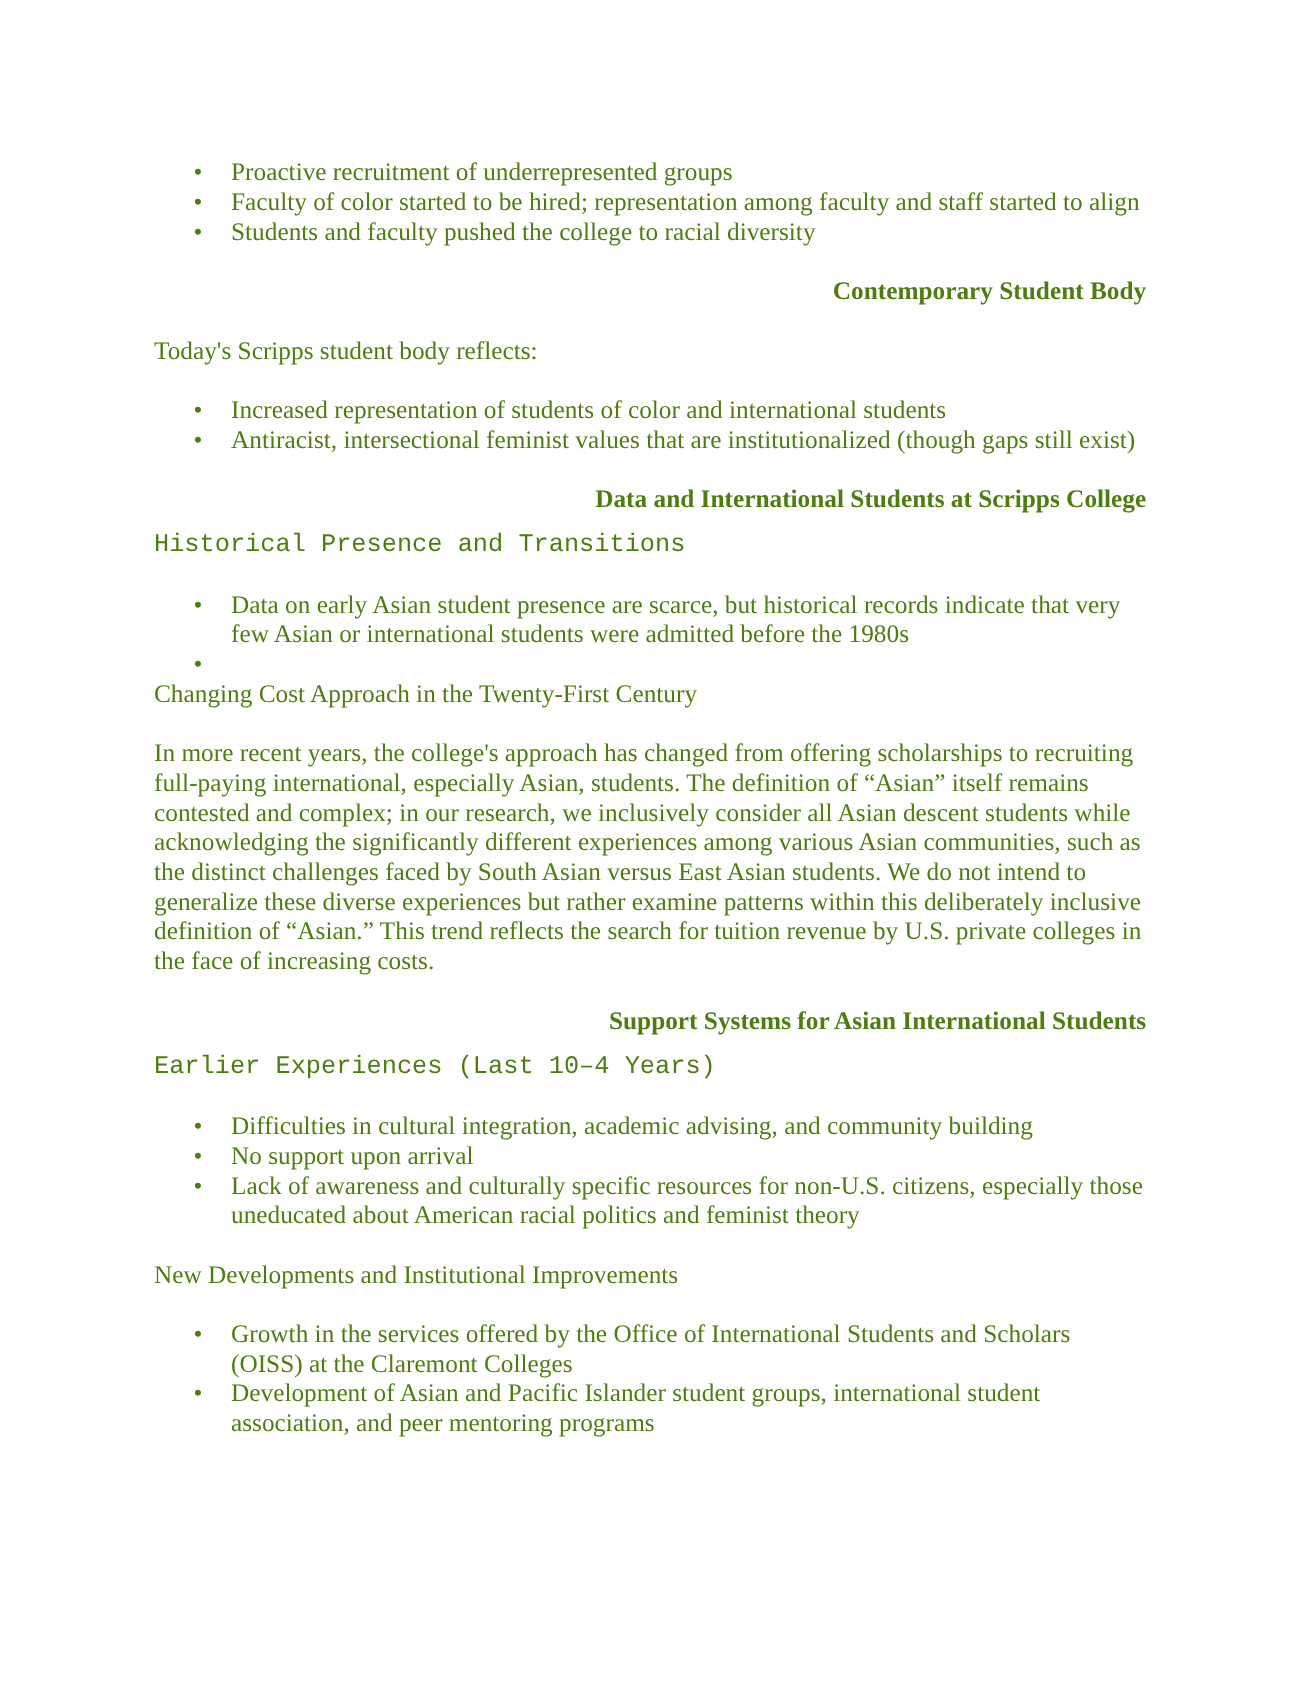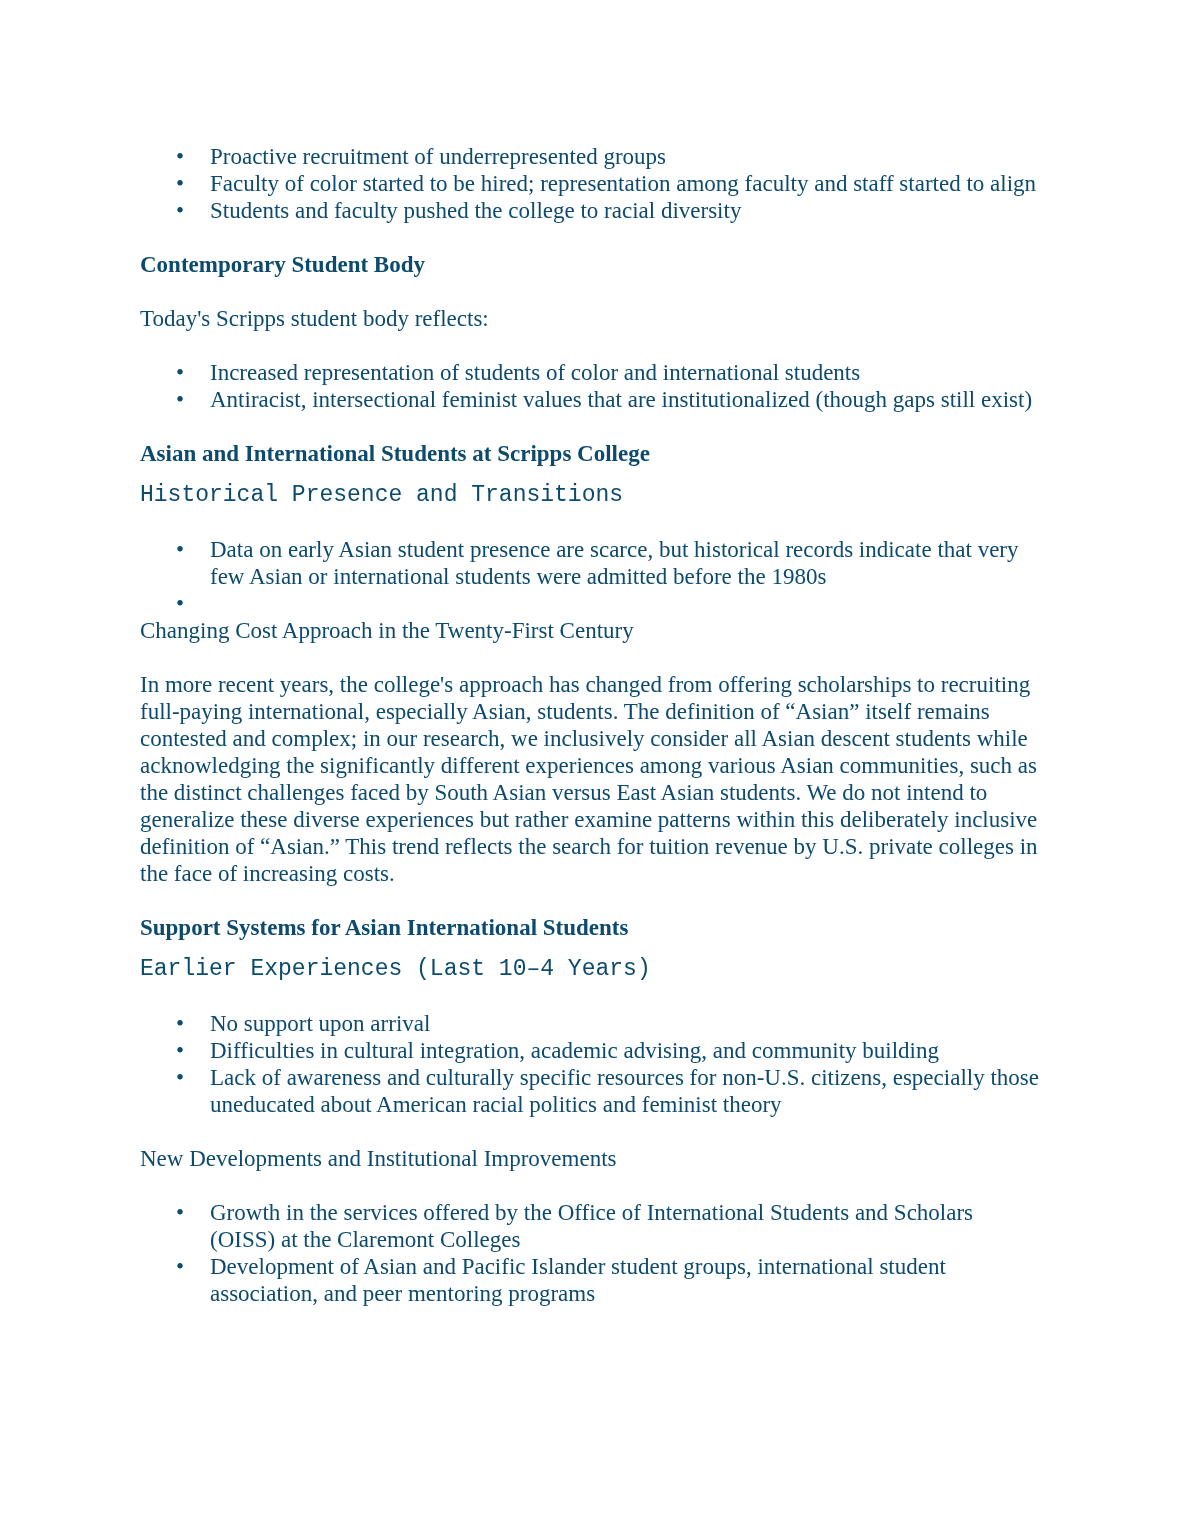--- a/index.html
+++ b/index.html
@@ -6,36 +6,37 @@
     margin: 0;
     padding: 0;
     background: #ffffff;
   }
   .page {
     position: relative;
     width: 1187px;
     min-height: 1536px;
     box-sizing: border-box;
     background: #ffffff;
-    color: #0c4a6e;
+    color: #4d7c0f;
     font-family: "Liberation Serif", "DejaVu Serif", serif;
     font-size: 23px;
     line-height: 27px;
     padding: 143px 145px 120px 140px;
   }
   .page p,
   .page h3,
   .page ul {
     margin: 27px 0 0 0;
     padding: 0;
     font-size: 23px;
     line-height: 27px;
   }
   .page h3 {
     font-weight: bold;
+    text-align: right;
   }
   .page .first {
     margin-top: 0;
   }
   .page .tight {
     margin-top: 15px;
     font-family: Liberation Mono, monospace;
   }
   ul.bullets {
     list-style: none;
@@ -82,21 +83,21 @@
     <li>
       <span class="bullet"></span>
       <span>Increased representation of students of color and international students</span>
     </li>
     <li>
       <span class="bullet"></span>
       <span>Antiracist, intersectional feminist values that are institutionalized (though gaps still exist)</span>
     </li>
   </ul>
 
-  <h3>Asian and International Students at Scripps College</h3>
+  <h3>Data and International Students at Scripps College</h3>
 
   <p class="tight">Historical Presence and Transitions</p>
 
   <ul class="bullets">
     <li>
       <span class="bullet"></span>
       <span>Data on early Asian student presence are scarce, but historical records indicate that very few Asian or international students were admitted before the 1980s</span>
     </li>
     <li>
       <span class="bullet"></span>
@@ -107,25 +108,25 @@
 
   <p>In more recent years, the college's approach has changed from offering scholarships to recruiting full-paying international, especially Asian, students. The definition of “Asian” itself remains contested and complex; in our research, we inclusively consider all Asian descent students while acknowledging the significantly different experiences among various Asian communities, such as the distinct challenges faced by South Asian versus East Asian students. We do not intend to generalize these diverse experiences but rather examine patterns within this deliberately inclusive definition of “Asian.” This trend reflects the search for tuition revenue by U.S. private colleges in the face of increasing costs.</p>
 
   <h3>Support Systems for Asian International Students</h3>
 
   <p class="tight">Earlier Experiences (Last 10–4 Years)</p>
 
   <ul class="bullets">
     <li>
       <span class="bullet"></span>
-      <span>No support upon arrival</span>
+      <span>Difficulties in cultural integration, academic advising, and community building</span>
     </li>
     <li>
       <span class="bullet"></span>
-      <span>Difficulties in cultural integration, academic advising, and community building</span>
+      <span>No support upon arrival</span>
     </li>
     <li>
       <span class="bullet"></span>
       <span>Lack of awareness and culturally specific resources for non-U.S. citizens, especially those uneducated about American racial politics and feminist theory</span>
     </li>
   </ul>
 
   <p>New Developments and Institutional Improvements</p>
 
   <ul class="bullets">

